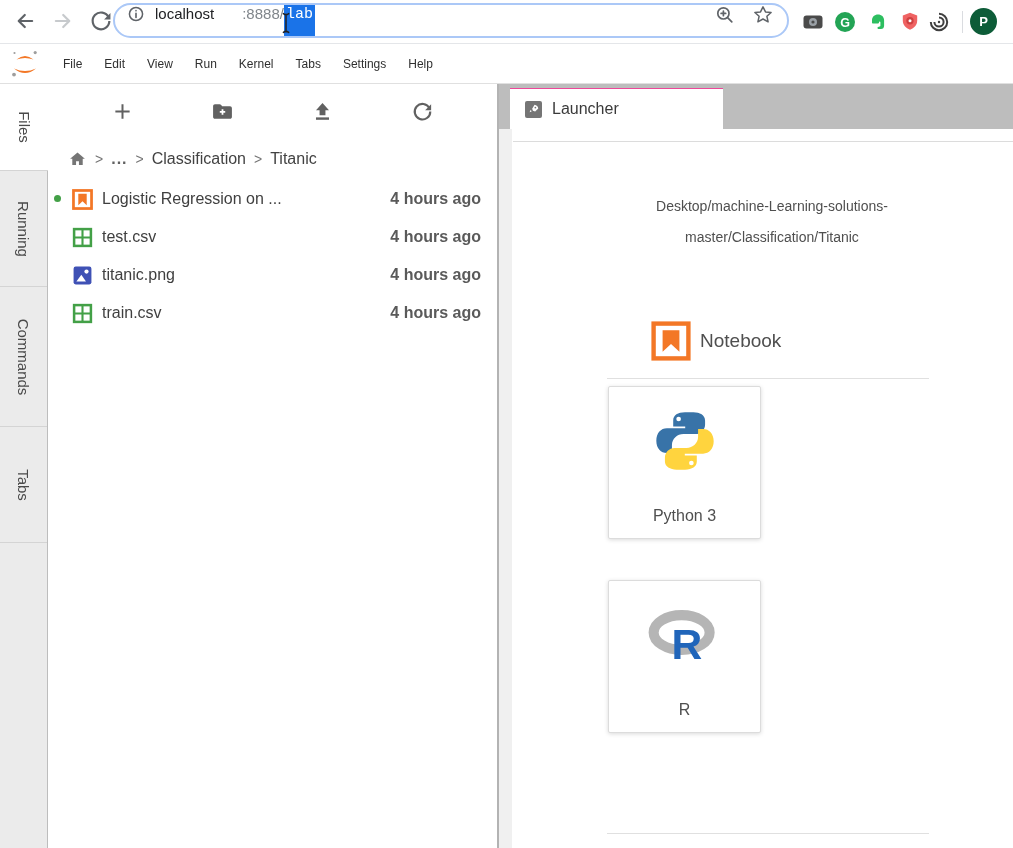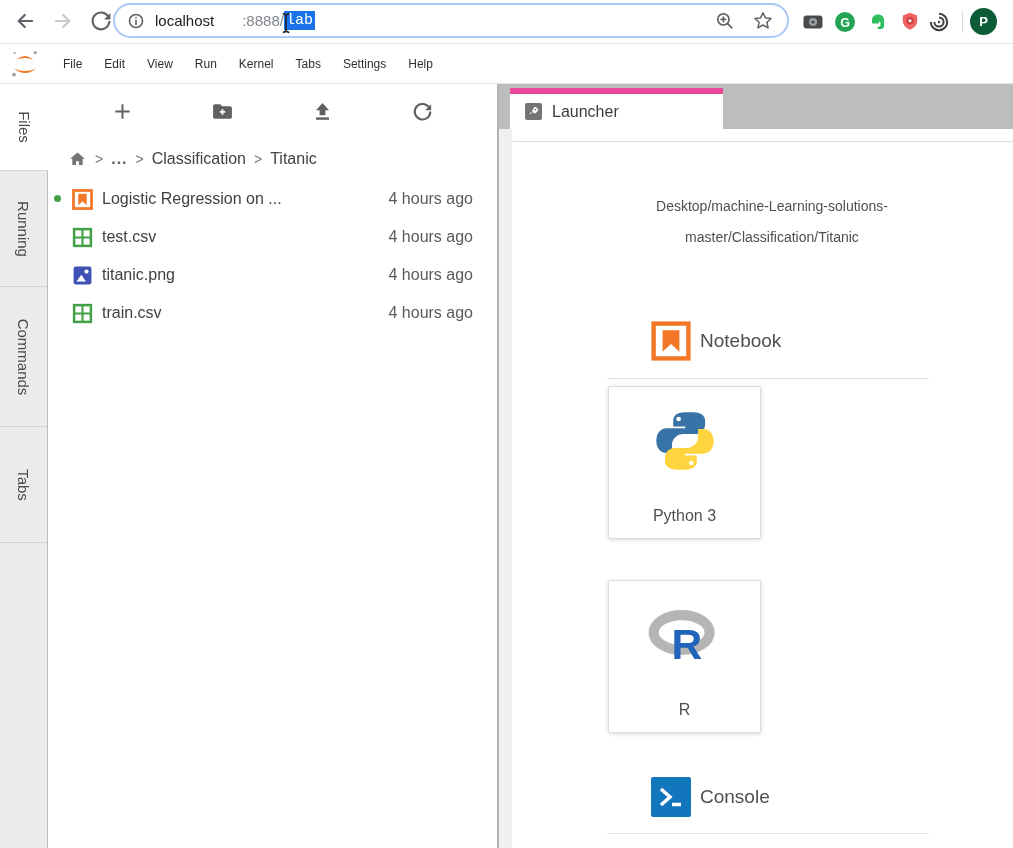--- a/index.html
+++ b/index.html
@@ -6,21 +6,21 @@
   body{width:1013px;height:848px;overflow:hidden;position:relative;background:#fff;
        font-family:"Liberation Sans",sans-serif;-webkit-font-smoothing:antialiased;}
   svg{display:block;}
 
   
   #chrome{position:absolute;left:0;top:0;width:1013px;height:44px;background:#fff;
           border-bottom:1px solid #e4e6e9;box-sizing:border-box;}
   .navico{position:absolute;top:10px;width:22px;height:22px;cursor:pointer;}
   #omnibox{position:absolute;left:113px;top:3px;width:676px;height:35px;background:#fff;
            border:2px solid #abc8f7;border-radius:19px;box-sizing:border-box;
-           display:flex;align-items:center;padding:0 14px 0 12px;}
+           display:flex;padding:0 14px 0 12px;}
   .urltxt{font-size:15px;white-space:pre;}
   .url-host{color:#202124;}
   .url-port{color:#80868b;padding-left:28px;}
   .url-sel{background:#1a73e8;color:#fff;padding:1px 2px;font-family:Liberation Mono, monospace;}
   #ibeam{position:absolute;left:281px;top:12px;}
   .extico{position:absolute;top:11px;width:22px;height:22px;cursor:pointer;}
   #profile-sep{position:absolute;left:962px;top:11px;width:1px;height:22px;background:#dadce0;}
   #avatar{position:absolute;left:970px;top:8px;width:27px;height:27px;border-radius:50%;
           background:#0d5c38;color:#fff;font-size:13px;font-weight:bold;
           display:flex;align-items:center;justify-content:center;cursor:pointer;}
@@ -53,30 +53,30 @@
              box-sizing:border-box;display:flex;}
   .hname{width:247px;box-sizing:border-box;padding-left:20px;display:flex;align-items:center;
          font-weight:bold;font-size:16px;color:#333;border-right:1px solid #e0e0e0;cursor:pointer;}
   .hcaret{margin-left:auto;margin-right:26px;font-size:9px;color:#3c3c3c;}
   .hmod{flex:1;display:flex;align-items:center;justify-content:flex-end;padding-right:16px;
         font-weight:bold;font-size:16px;color:#333;cursor:pointer;}
   .frow{height:38px;display:flex;align-items:center;position:relative;cursor:pointer;}
   .rundot{position:absolute;left:6px;top:15px;width:7px;height:7px;border-radius:50%;background:#43a047;}
   .ficon{margin-left:24px;width:21px;height:21px;flex:none;}
   .fname{margin-left:9px;font-size:16px;color:#3f3f3f;white-space:nowrap;overflow:hidden;}
-  .fmod{margin-left:auto;padding-right:24px;font-size:16px;color:#5a5a5a;white-space:nowrap;}
+  .fmod{margin-left:auto;padding-right:16px;font-size:16px;color:#5a5a5a;white-space:nowrap;font-weight:bold;}
 
   
   #split{position:absolute;left:497px;top:84px;width:2px;height:764px;background:#b3b3b3;cursor:col-resize;}
 
   
   #main{position:absolute;left:499px;top:84px;width:514px;height:764px;background:#fff;}
   #dock-tabbar{position:absolute;left:0;top:0;width:514px;height:45px;background:#bdbdbd;}
   #launcher-tab{position:absolute;left:11px;top:4px;width:213px;height:41px;background:#fff;
-                border-top:6px solid #ec4899;box-sizing:border-box;display:flex;align-items:center;
+                border-top:1px solid #ec4899;box-sizing:border-box;display:flex;align-items:center;
                 padding-left:15px;gap:10px;cursor:pointer;}
   #launcher-tab .tlabel{font-size:16px;color:#3a3a3a;}
   .rocket-badge{width:17px;height:17px;background:#757575;border-radius:2px;flex:none;
                 display:flex;align-items:center;justify-content:center;}
   #dock-topline{position:absolute;left:14px;top:57px;right:0;height:1px;background:#dcdcdc;}
   #gutter{position:absolute;left:0;top:45px;width:13px;height:719px;background:#f0f0f0;}
 
   #cwd{position:absolute;left:98px;top:107px;width:350px;font-size:14px;line-height:31px;
        color:#4f4f4f;overflow-wrap:break-word;text-align:center;}
   .sect-head{position:absolute;left:108px;display:flex;align-items:center;gap:9px;padding-left:44px;}
@@ -349,24 +349,14 @@
   <div class="launch-card" style="top:496px">
     <span style="margin-top:28px">
       <svg width="76" height="56" viewBox="0 0 66 50">
         <ellipse cx="30" cy="21" rx="25" ry="15.5" fill="none" stroke="#b5b5b5" stroke-width="9"></ellipse>
         <text x="21" y="45" font-family="Liberation Sans, sans-serif" font-weight="bold" font-size="38" fill="#2065ba">R</text>
       </svg>
     </span>
     <span class="card-label">R</span>
   </div>
 
-  <div class="sect-head" style="top:693px">
-    <span class="console-icon-lg">
-      <svg width="40" height="40" viewBox="0 0 40 40">
-          <rect width="40" height="40" rx="2" fill="#1276bc"></rect>
-          <polyline points="10,12 19,20 10,28" fill="none" stroke="#fff" stroke-width="3.5"></polyline>
-          <line x1="21" y1="27.5" x2="30" y2="27.5" stroke="#fff" stroke-width="3.5"></line>
-        </svg>
-    </span>
-    <span class="sect-label">Console</span>
-  </div>
   <div class="sect-divider" style="top:749px"></div>
 </div>
 
 </body></html>

